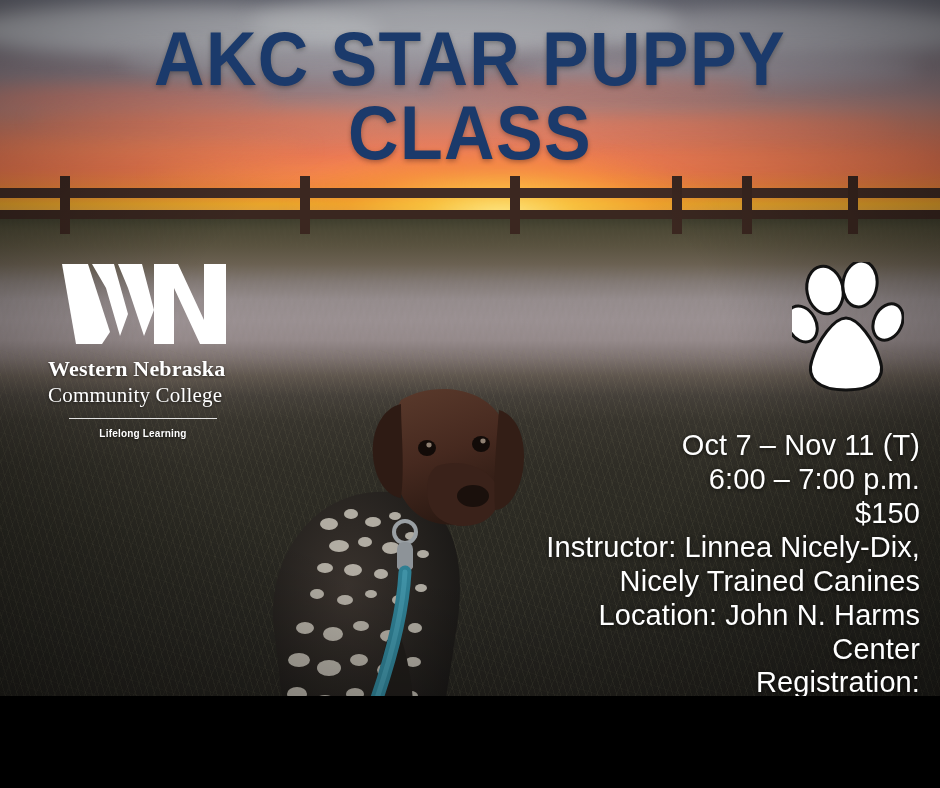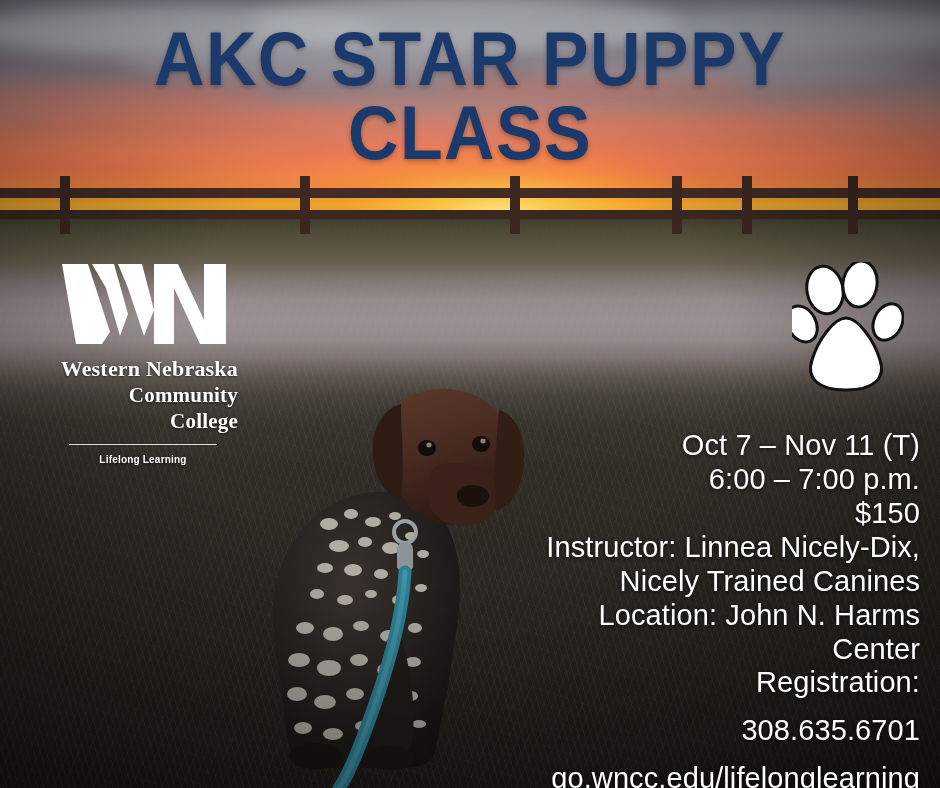--- a/index.html
+++ b/index.html
@@ -1,21 +1,21 @@
 <!DOCTYPE html>
 <html><head>
 <meta charset="utf-8">
 <title>AKC STAR Puppy Class Flyer</title>
 <style>
   html,body{margin:0;padding:0;background:#000;}
   body{font-family:"Liberation Sans",sans-serif;}
 
   .flyer{
     position:relative;
-    width:940px;height:788px;
+    width:940px;height:696px;
     overflow:hidden;
     background:#1a1a16;
   }
 
   
   .sky{
     position:absolute;left:0;top:0;width:940px;height:232px;
     background:
       linear-gradient(to bottom,
         #7e808e 0px,
@@ -126,26 +126,26 @@
     letter-spacing:1.5px;
     transform:scaleX(.92);
     text-shadow:0 2px 5px rgba(0,0,0,.30);
     white-space:pre-line;
   }
 
   
   .logo{position:absolute;left:48px;top:258px;width:190px;}
   .mono{width:170px;height:92px;display:block;margin:0 auto;}
   .logo-name{
-    margin-top:6px;text-align:right;color:#ffffff;
+    margin-top:6px;text-align:left;color:#ffffff;
     font-family:"Liberation Serif",serif;
     text-shadow:0 1px 3px rgba(0,0,0,.6);
   }
   .logo-l1{font-size:22px;font-weight:bold;letter-spacing:.2px;line-height:26px;}
-  .logo-l2{font-size:21px;font-weight:bold;letter-spacing:.2px;line-height:26px;margin-left:20px;}
+  .logo-l2{font-size:21px;font-weight:normal;letter-spacing:.2px;line-height:26px;}
   .logo-rule{
     width:148px;height:1px;background:rgba(255,255,255,.85);
     margin:10px auto 9px auto;
   }
   .logo-sub{
     text-align:center;color:#ffffff;
     font-family:"Liberation Sans",sans-serif;
     font-weight:bold;font-size:10px;letter-spacing:.2px;
     text-shadow:0 1px 3px rgba(0,0,0,.6);
   }

